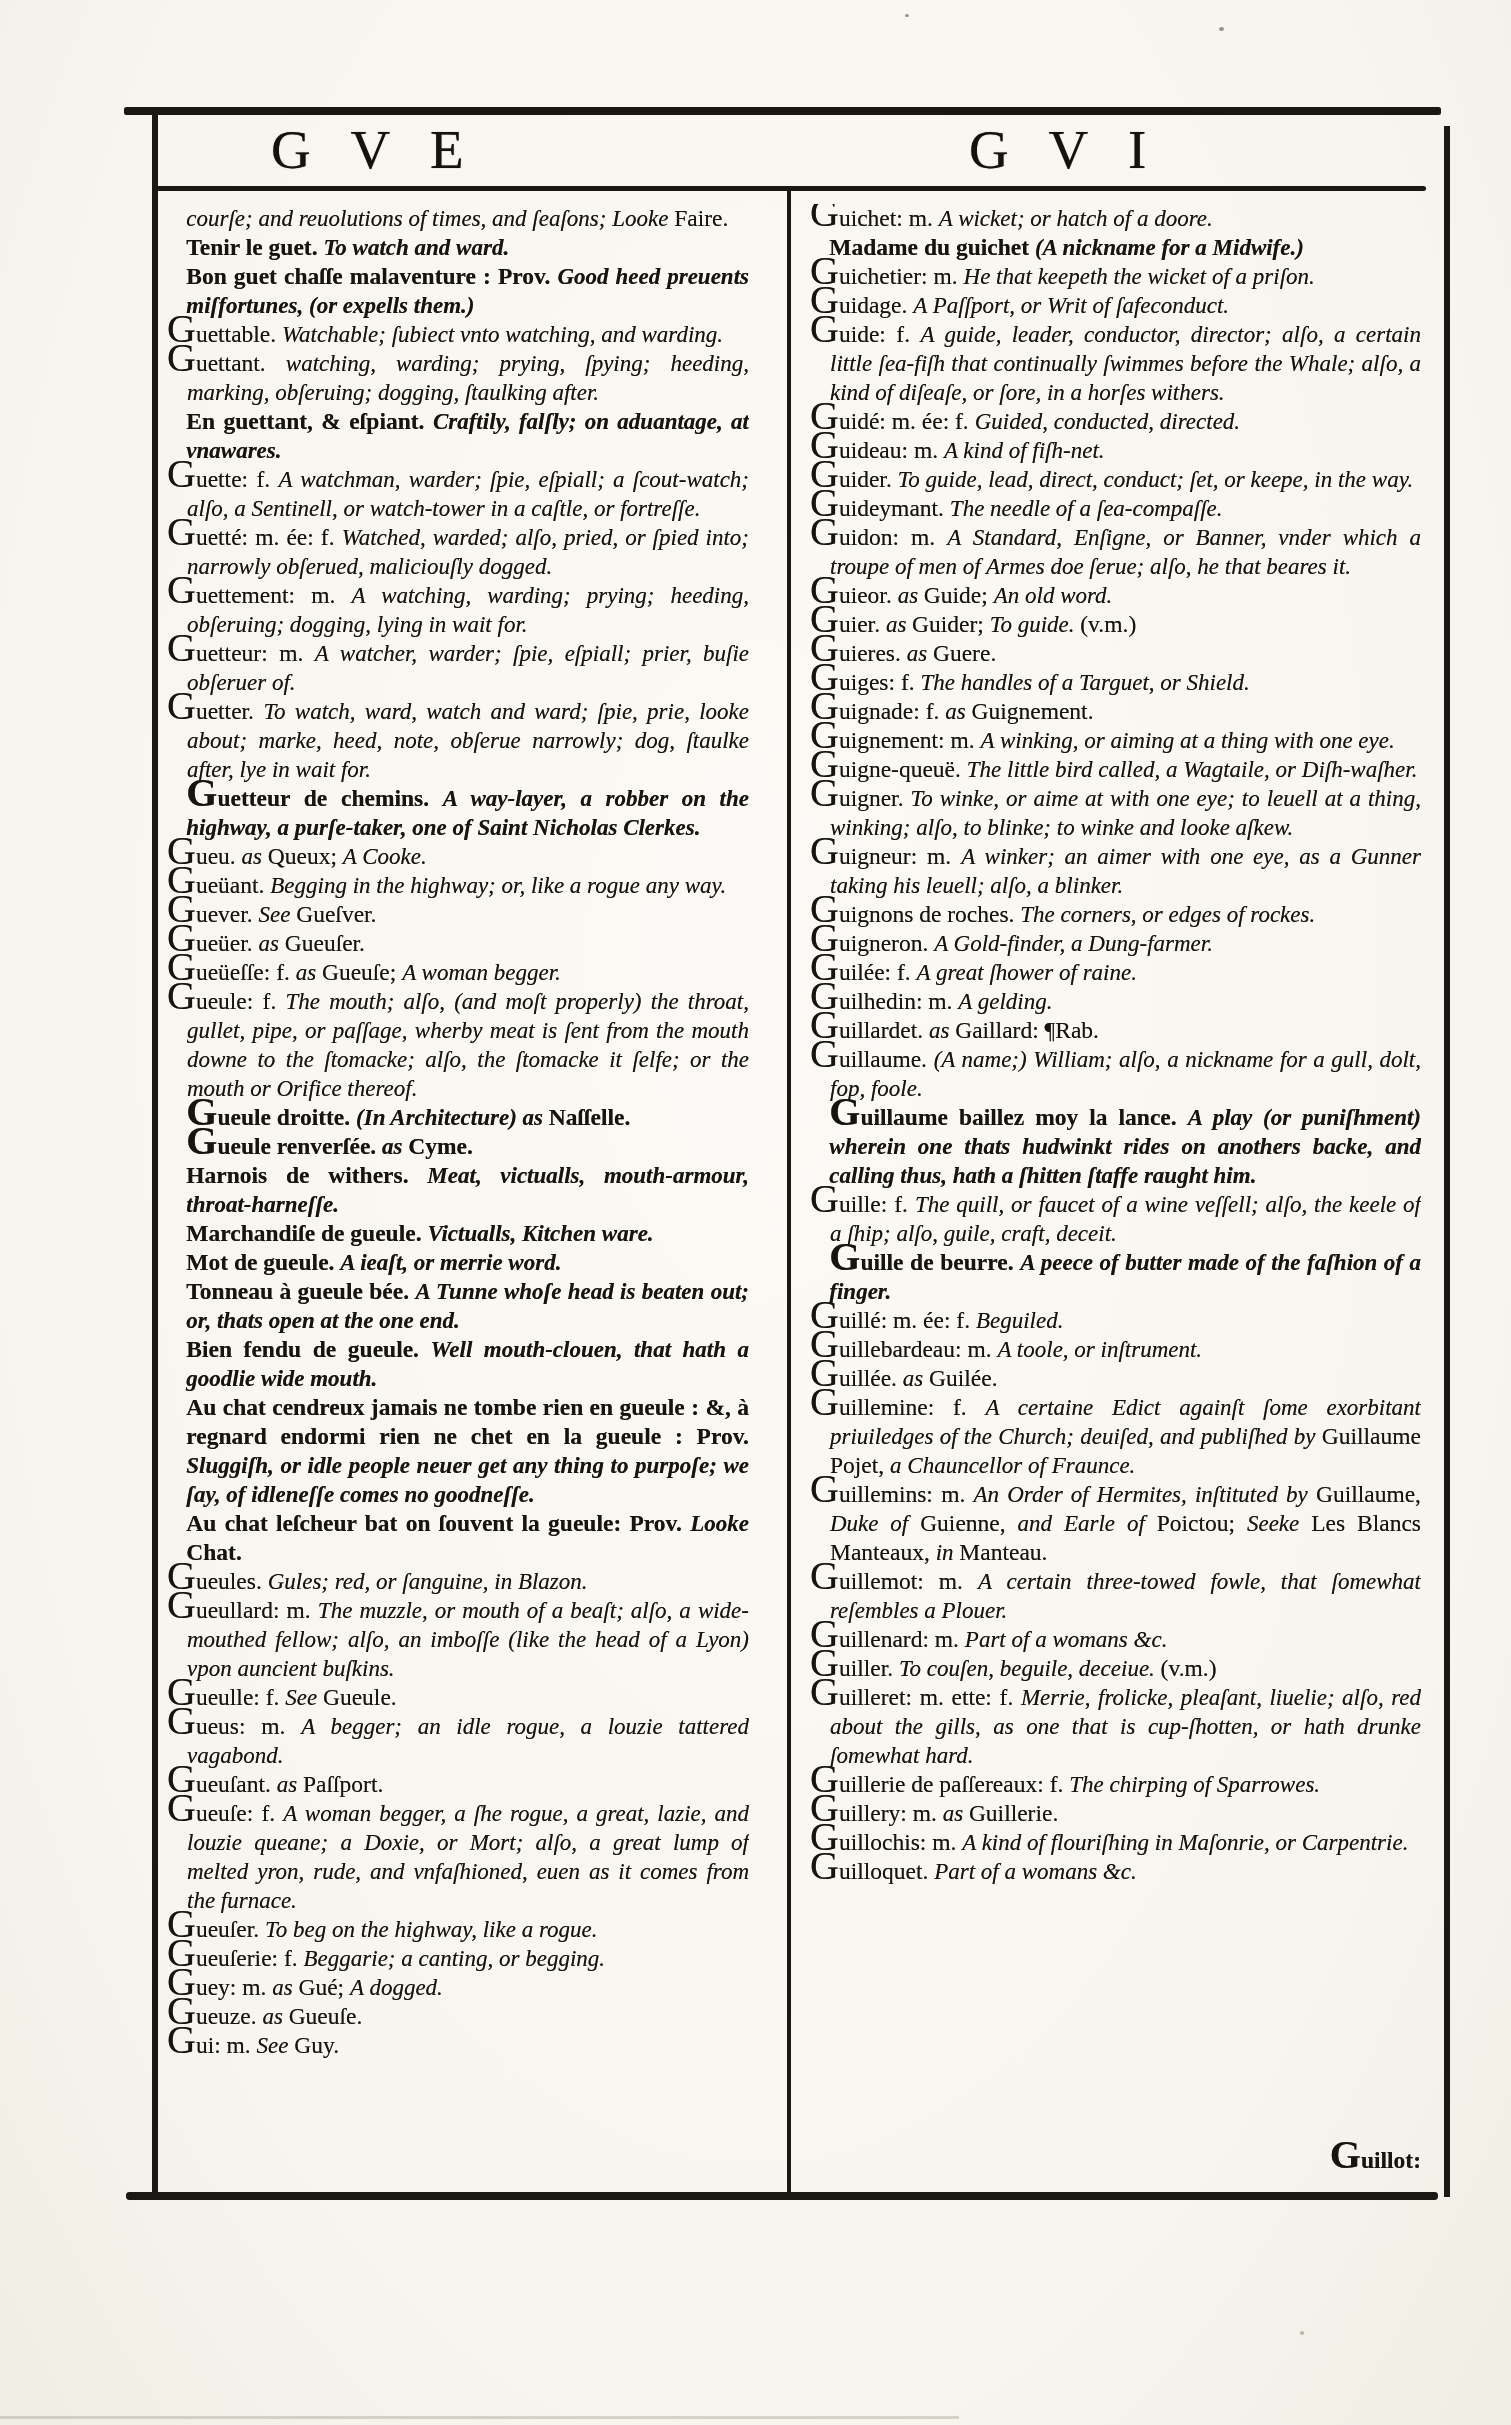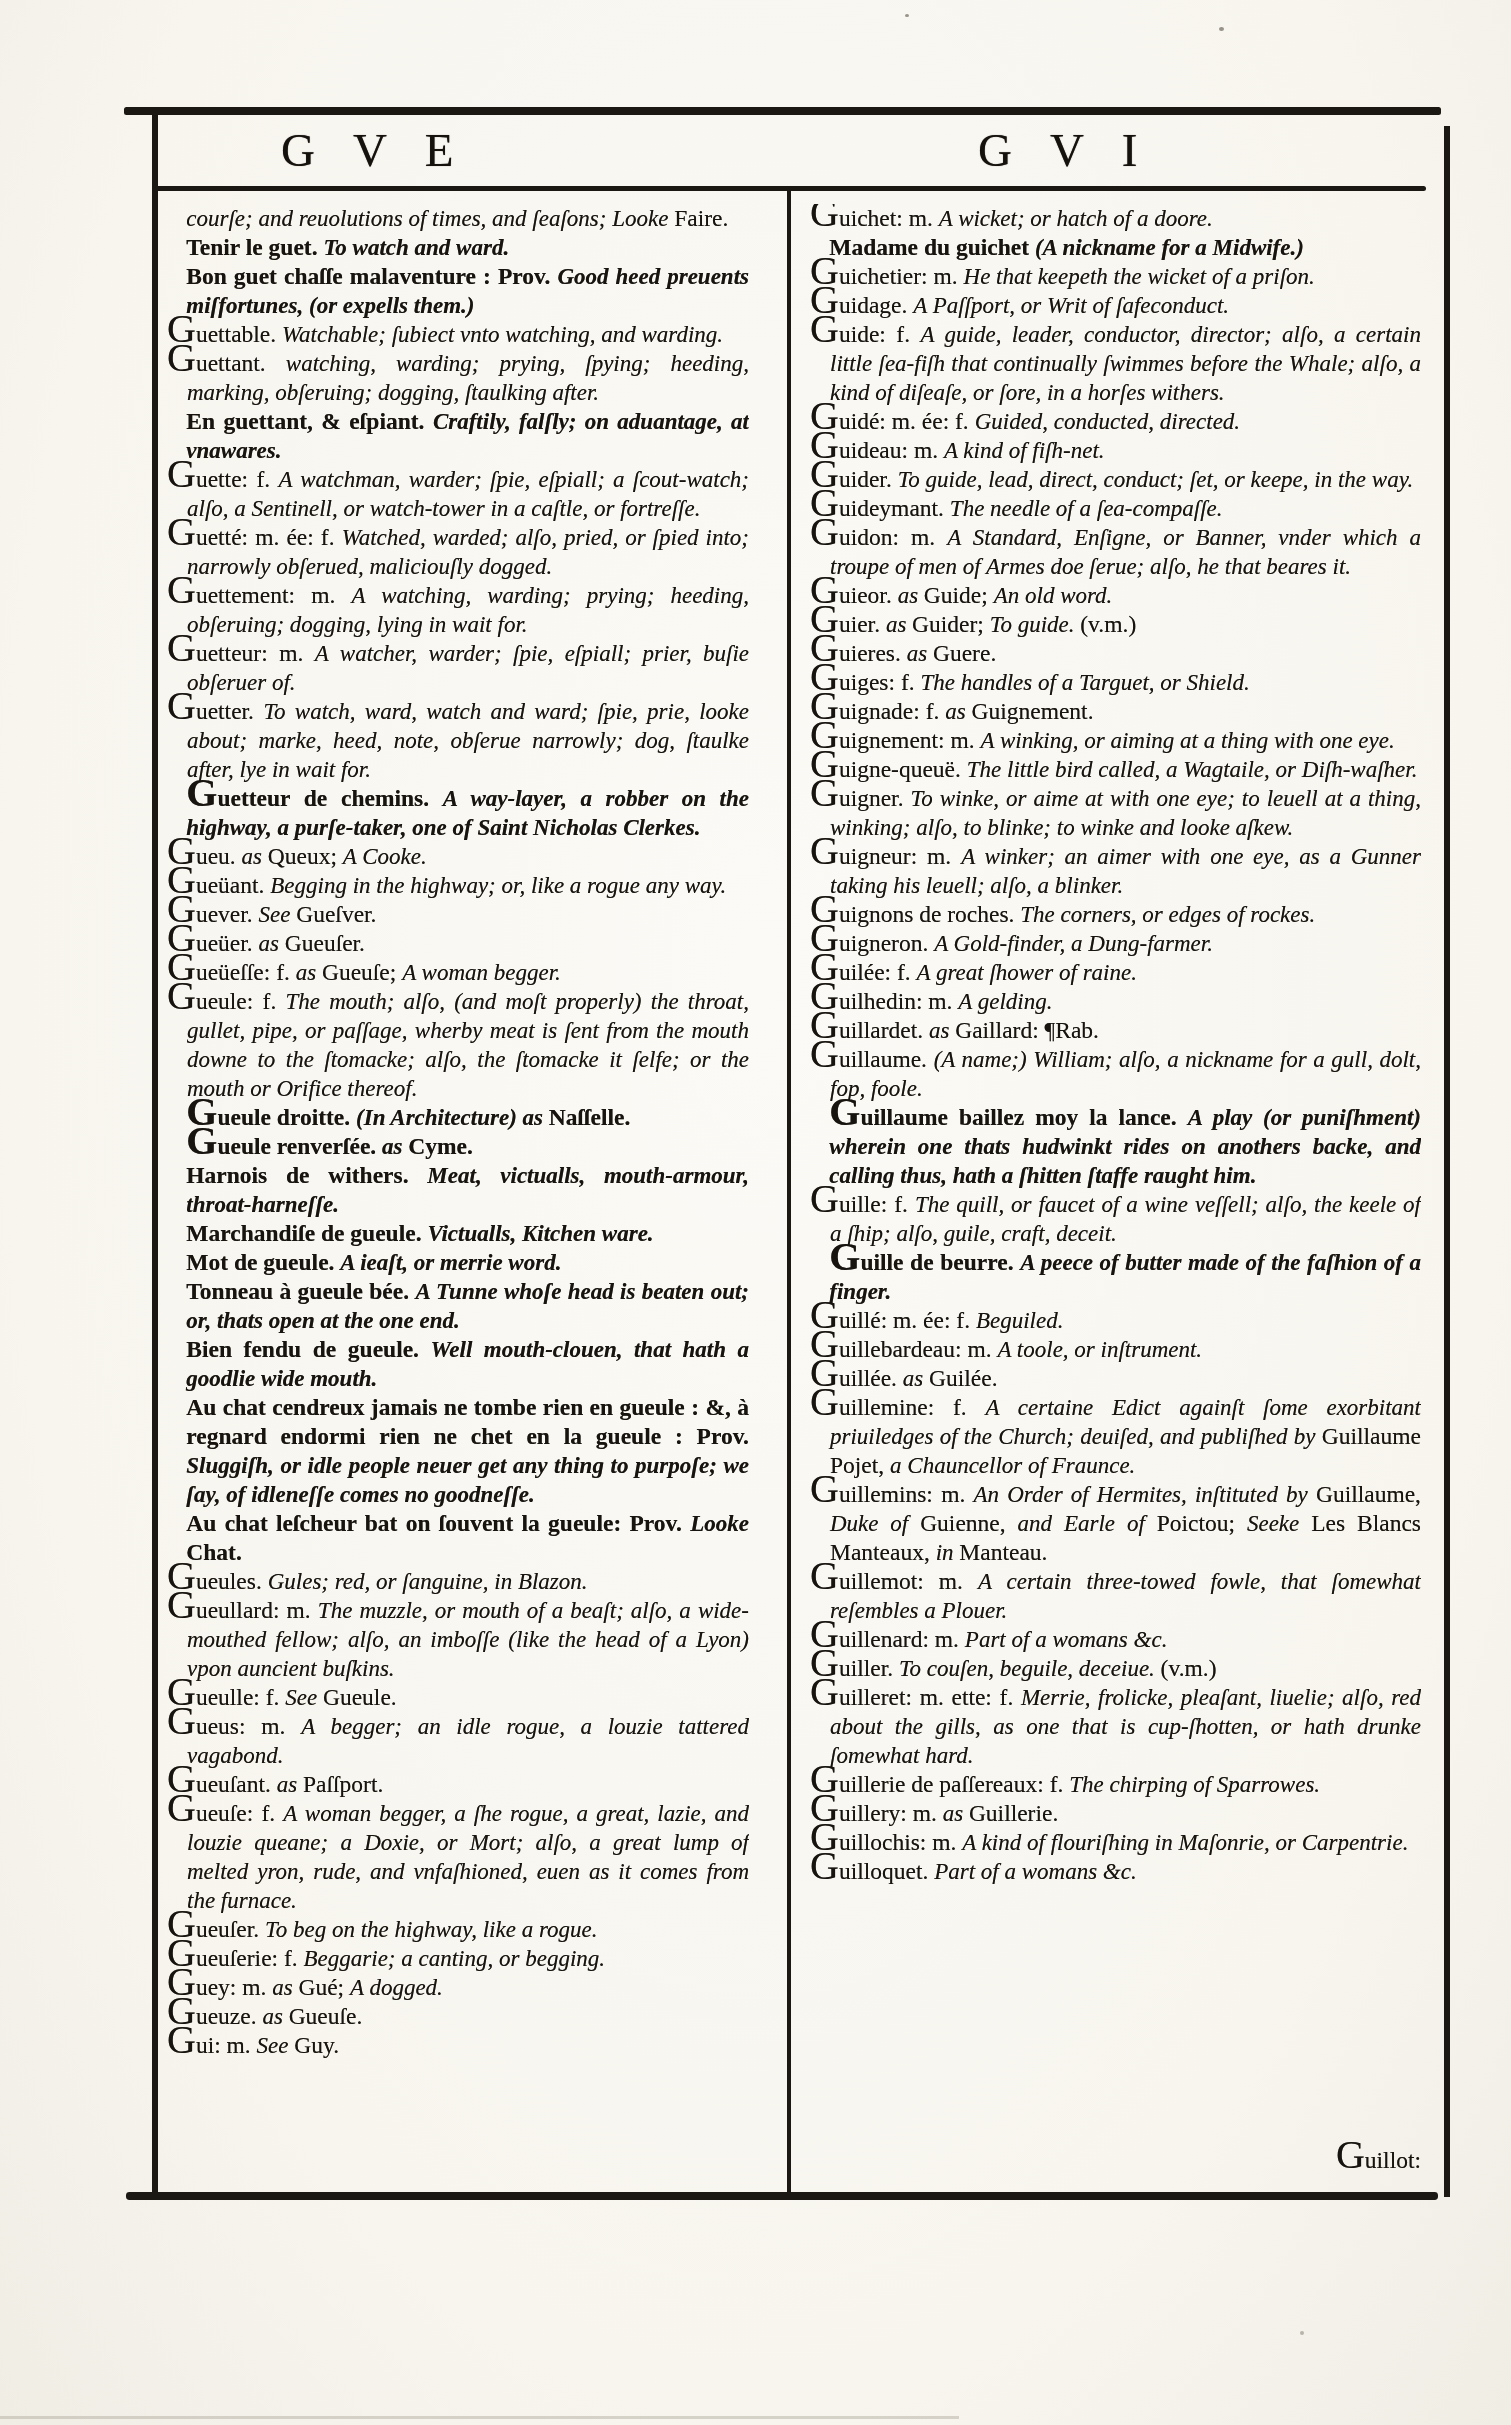--- a/index.html
+++ b/index.html
@@ -14,21 +14,21 @@
   }
   .rule{position:absolute;background:#1b1713;}
   .rule-top{left:124px;top:107px;width:1317px;height:8.4px;border-radius:2.5px;}
   .rule-underhead{left:156px;top:186px;width:1270px;height:5px;border-radius:2.5px;}
   .rule-left{left:152px;top:111px;width:5.9px;height:2081px;}
   .rule-divider{left:787px;top:190px;width:4.2px;height:2005px;}
   .rule-right{left:1444px;top:126px;width:5.9px;height:2071px;}
   .rule-bottom{left:126px;top:2192px;width:1312px;height:7.6px;border-radius:3.4px;}
   .header{
     position:absolute;top:123px;height:54px;
-    font-size:47px;letter-spacing:13.5px;line-height:54px;
+    font-size:55px;letter-spacing:13.5px;line-height:54px;
     text-align:center;color:#15110c;
     text-shadow:0 0 0.8px rgba(20,16,10,.7);
   }
   .header-left{left:248px;width:252px;}
   .header-right{left:934px;width:261px;}
   .col{
     position:absolute;top:204px;height:1985px;overflow:hidden;
     font-size:23px;line-height:29px;
     text-align:justify;
     text-shadow:0 0 0.6px rgba(25,20,12,.6);
@@ -39,20 +39,21 @@
   .k-main{padding-left:20px;text-indent:-20px;}
   .k-sub{padding-left:19.3px;text-indent:0;font-weight:bold;}
   .k-cont{padding-left:19.3px;text-indent:0;}
   .rom{font-style:normal;font-size:23.5px;}
   .ital{font-style:italic;font-size:23px;}
   .bigcap{font-size:40px;line-height:0;}
   .catchword{
     position:absolute;left:810px;top:2143px;width:611px;
     text-align:right;font-size:26px;line-height:34px;
     text-shadow:0 0 0.6px rgba(25,20,12,.6);
+    font-weight:bold;
   }
   .speck{position:absolute;background:#6f6a60;border-radius:50%;opacity:.7;}
   .speck-1{left:905px;top:13.5px;width:4.2px;height:3.4px;}
   .speck-2{left:1219px;top:27px;width:5px;height:4.2px;}
   .speck-3{left:1300px;top:2331px;width:4.2px;height:4.2px;opacity:.45;}
   .page-edge-shadow{
     position:absolute;left:0;top:2416px;width:959px;height:2.5px;
     background:#b9b5a9;opacity:.55;
   }
 </style>

